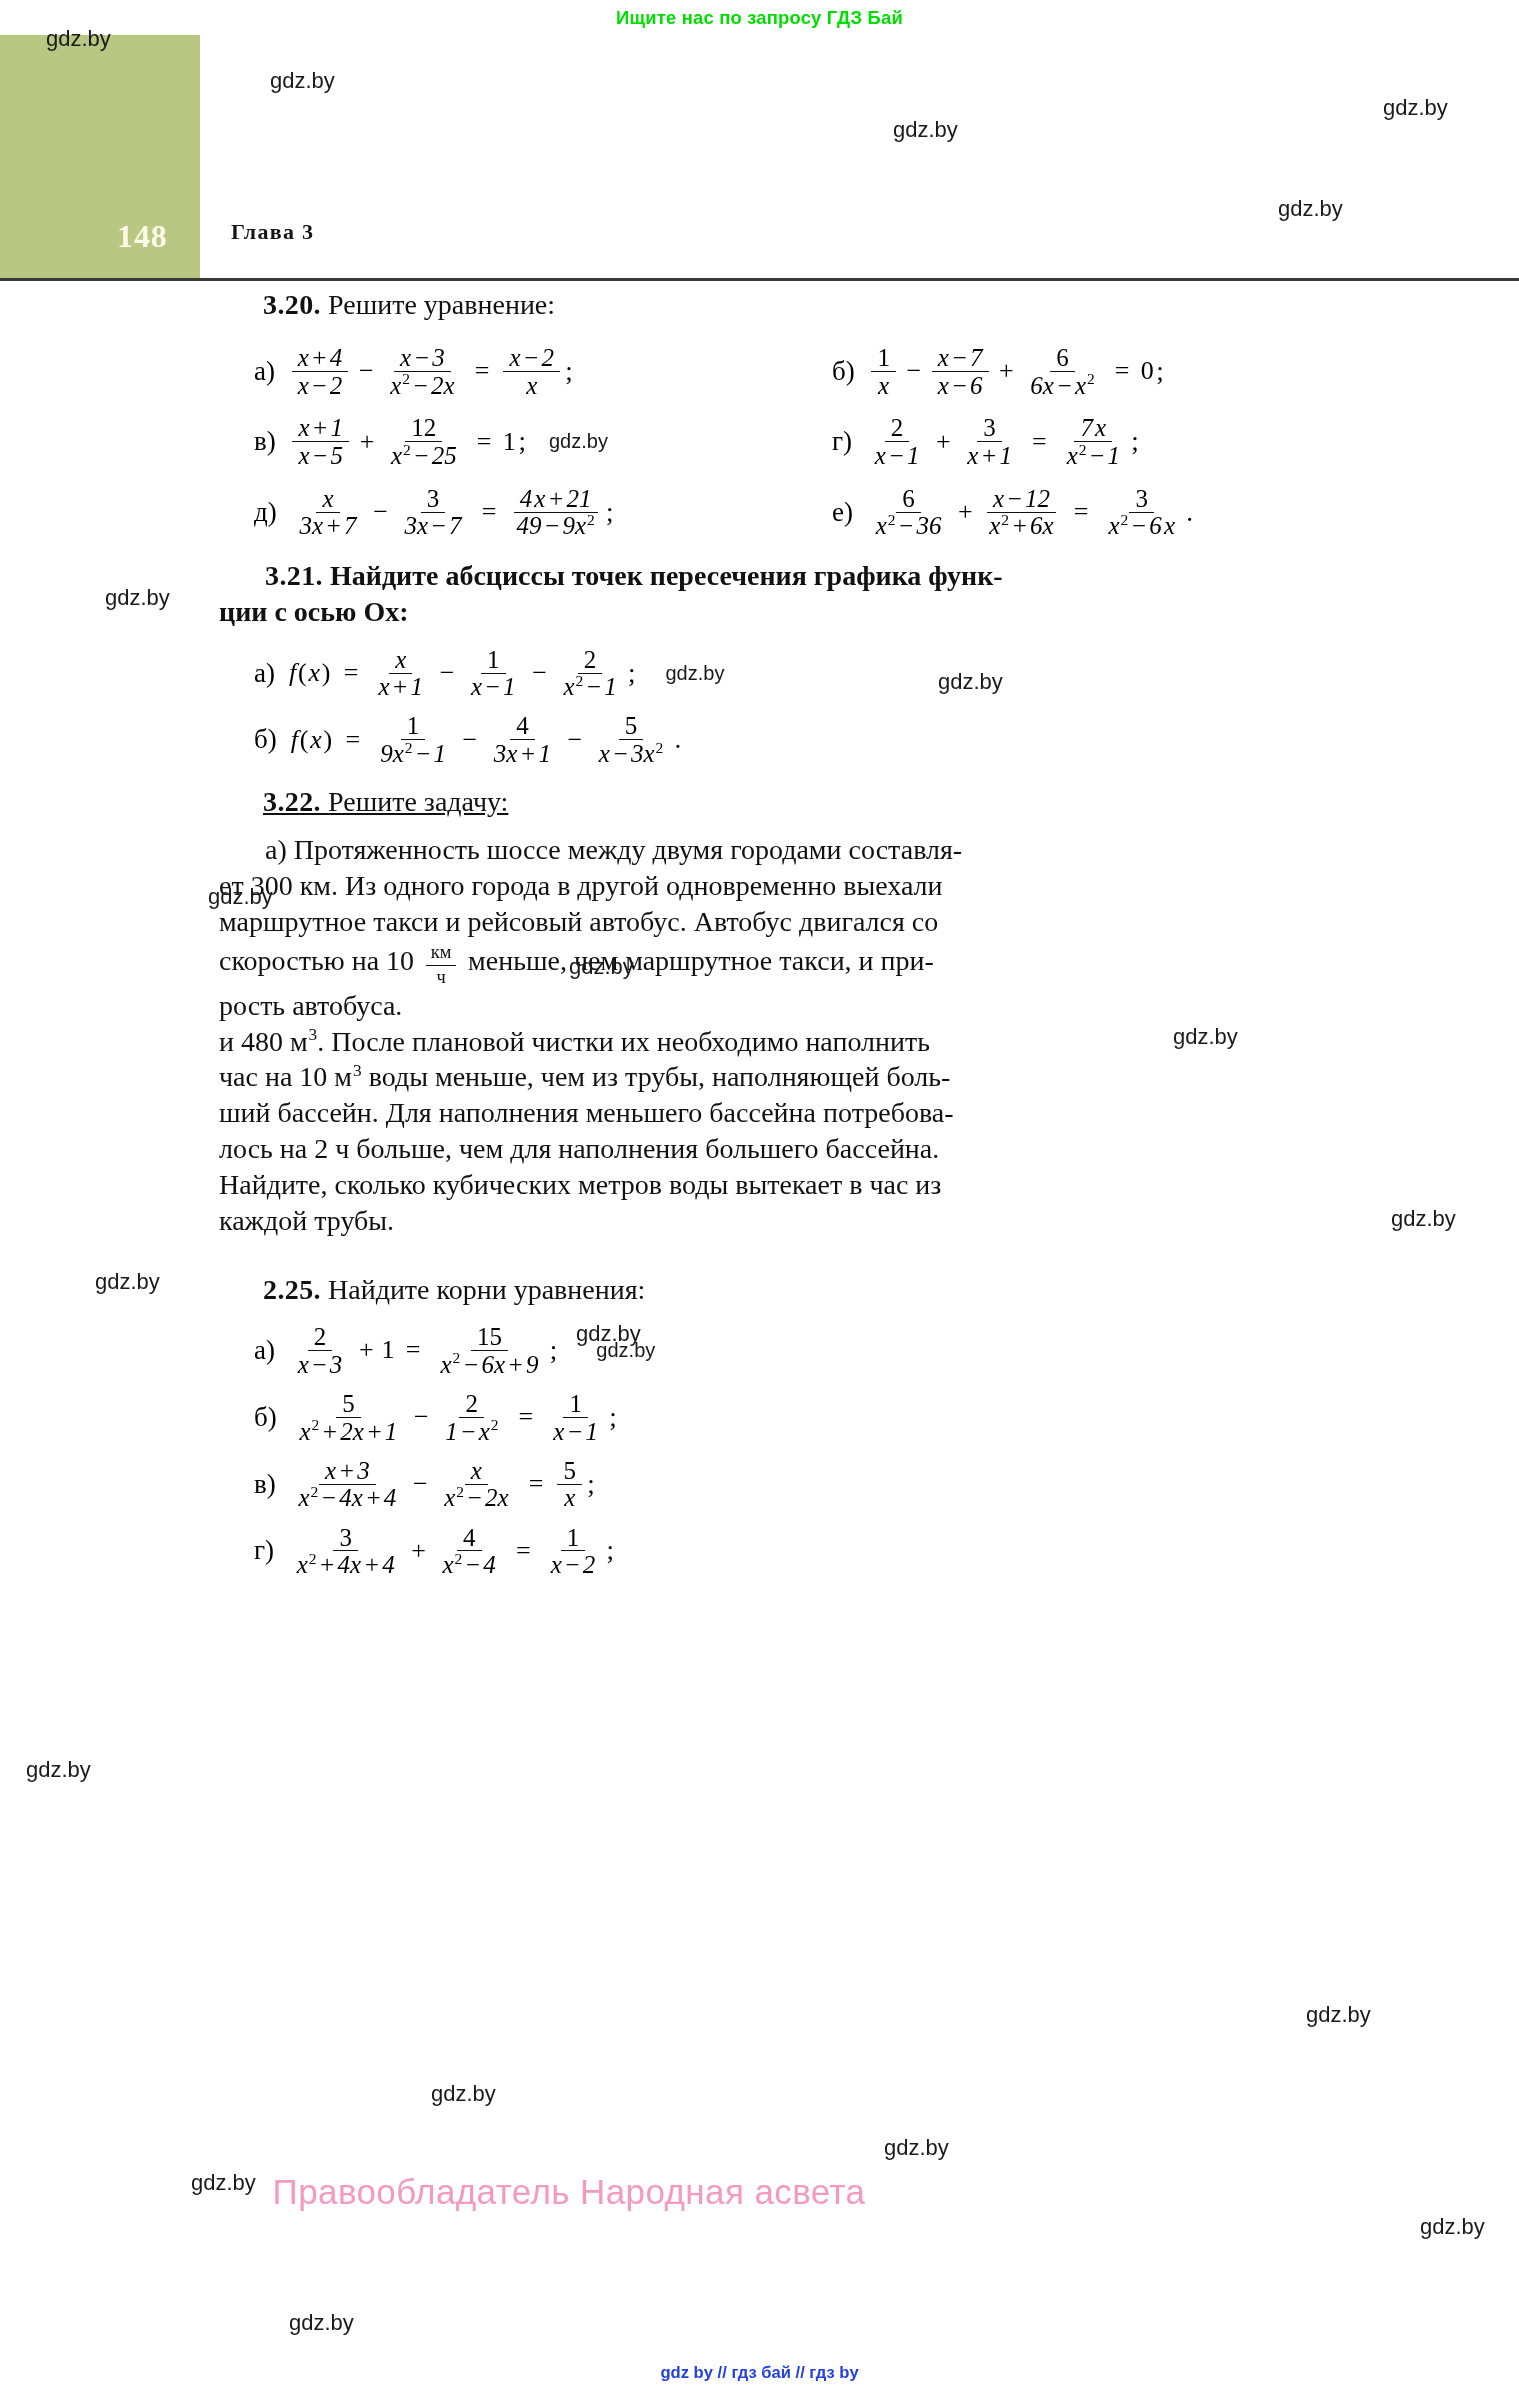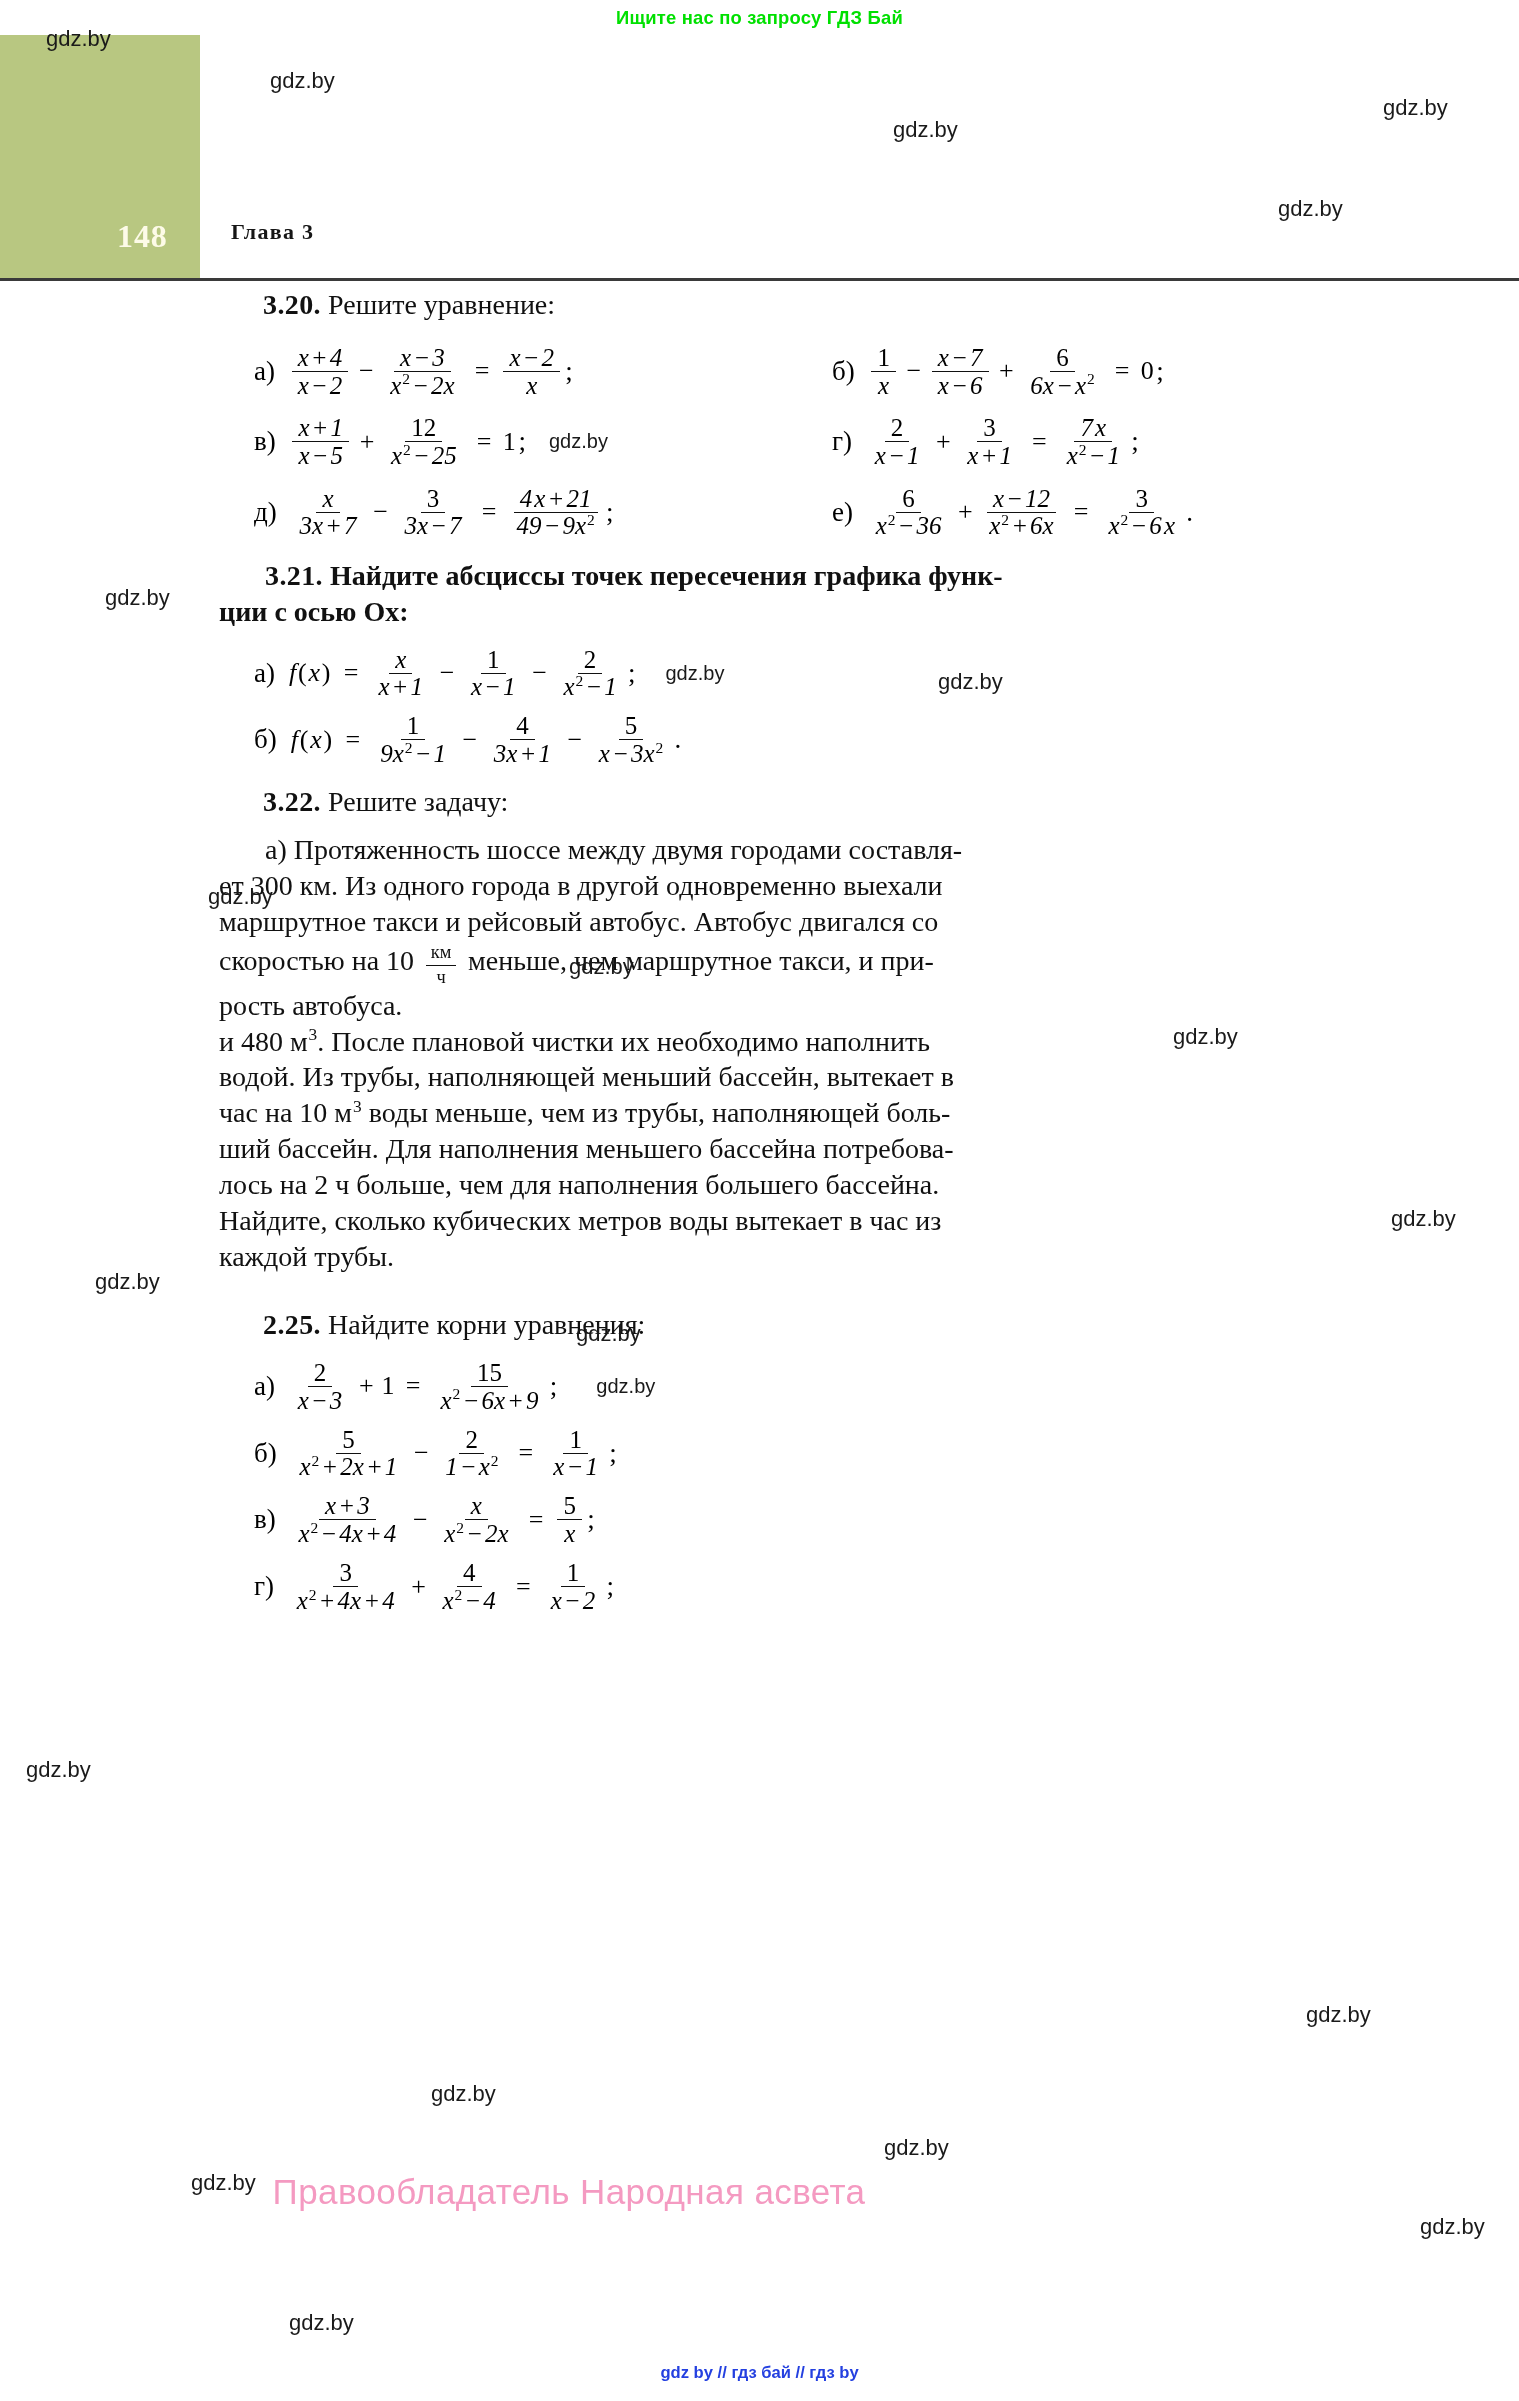--- a/index.html
+++ b/index.html
@@ -408,42 +408,41 @@
         <span class="op">−</span>
         <span class="frac">
             <span class="t num">5</span>
             <span class="b">x − 3x<sup class="sq">2</sup></span>
           </span>
           <span class="semi">.</span>
       </span>
     </div>
   </div>
 
-  <div class="task-line" style="margin-top:15.8px;margin-bottom:14px;">
+  <div class="task-line" style="margin-top:15.8px;margin-bottom:14px;text-decoration:underline;">
     <span class="task-num">3.22.</span>
     <span>Решите задачу:</span>
   </div>
 
   <div class="para noindent" style="text-indent:46px;">а) Протяженность шоссе между двумя городами составля-</div>
   <div class="para noindent">ет 300 км. Из одного города в другой одновременно выехали</div>
   <div class="para noindent">маршрутное такси и рейсовый автобус. Автобус двигался со</div>
   <div class="para noindent" style="white-space:nowrap;">
     <span>скоростью на 10</span>
     <span class="unit-frac">
       <span class="t">км</span>
       <span class="b">ч</span>
     </span>
     <span>меньше, чем маршрутное такси, и при-</span>
   </div>
   <div class="para noindent">рость автобуса.</div>
 
   <div class="para noindent">
     <span>и 480 м</span><sup class="sq">3</sup><span>. После плановой чистки их необходимо наполнить</span>
   </div>
-  <div class="para noindent">водой. Из трубы, наполняющей меньший бассейн, вытекает в</div>
   <div class="para noindent">
     <span>час на 10 м</span><sup class="sq">3</sup>
     <span>воды меньше, чем из трубы, наполняющей боль-</span>
   </div>
   <div class="para noindent">ший бассейн. Для наполнения меньшего бассейна потребова-</div>
   <div class="para noindent">лось на 2 ч больше, чем для наполнения большего бассейна.</div>
   <div class="para noindent">Найдите, сколько кубических метров воды вытекает в час из</div>
   <div class="para noindent">каждой трубы.</div>
 
   <div class="task-line" style="margin-top:35px;margin-bottom:17.5px;">

